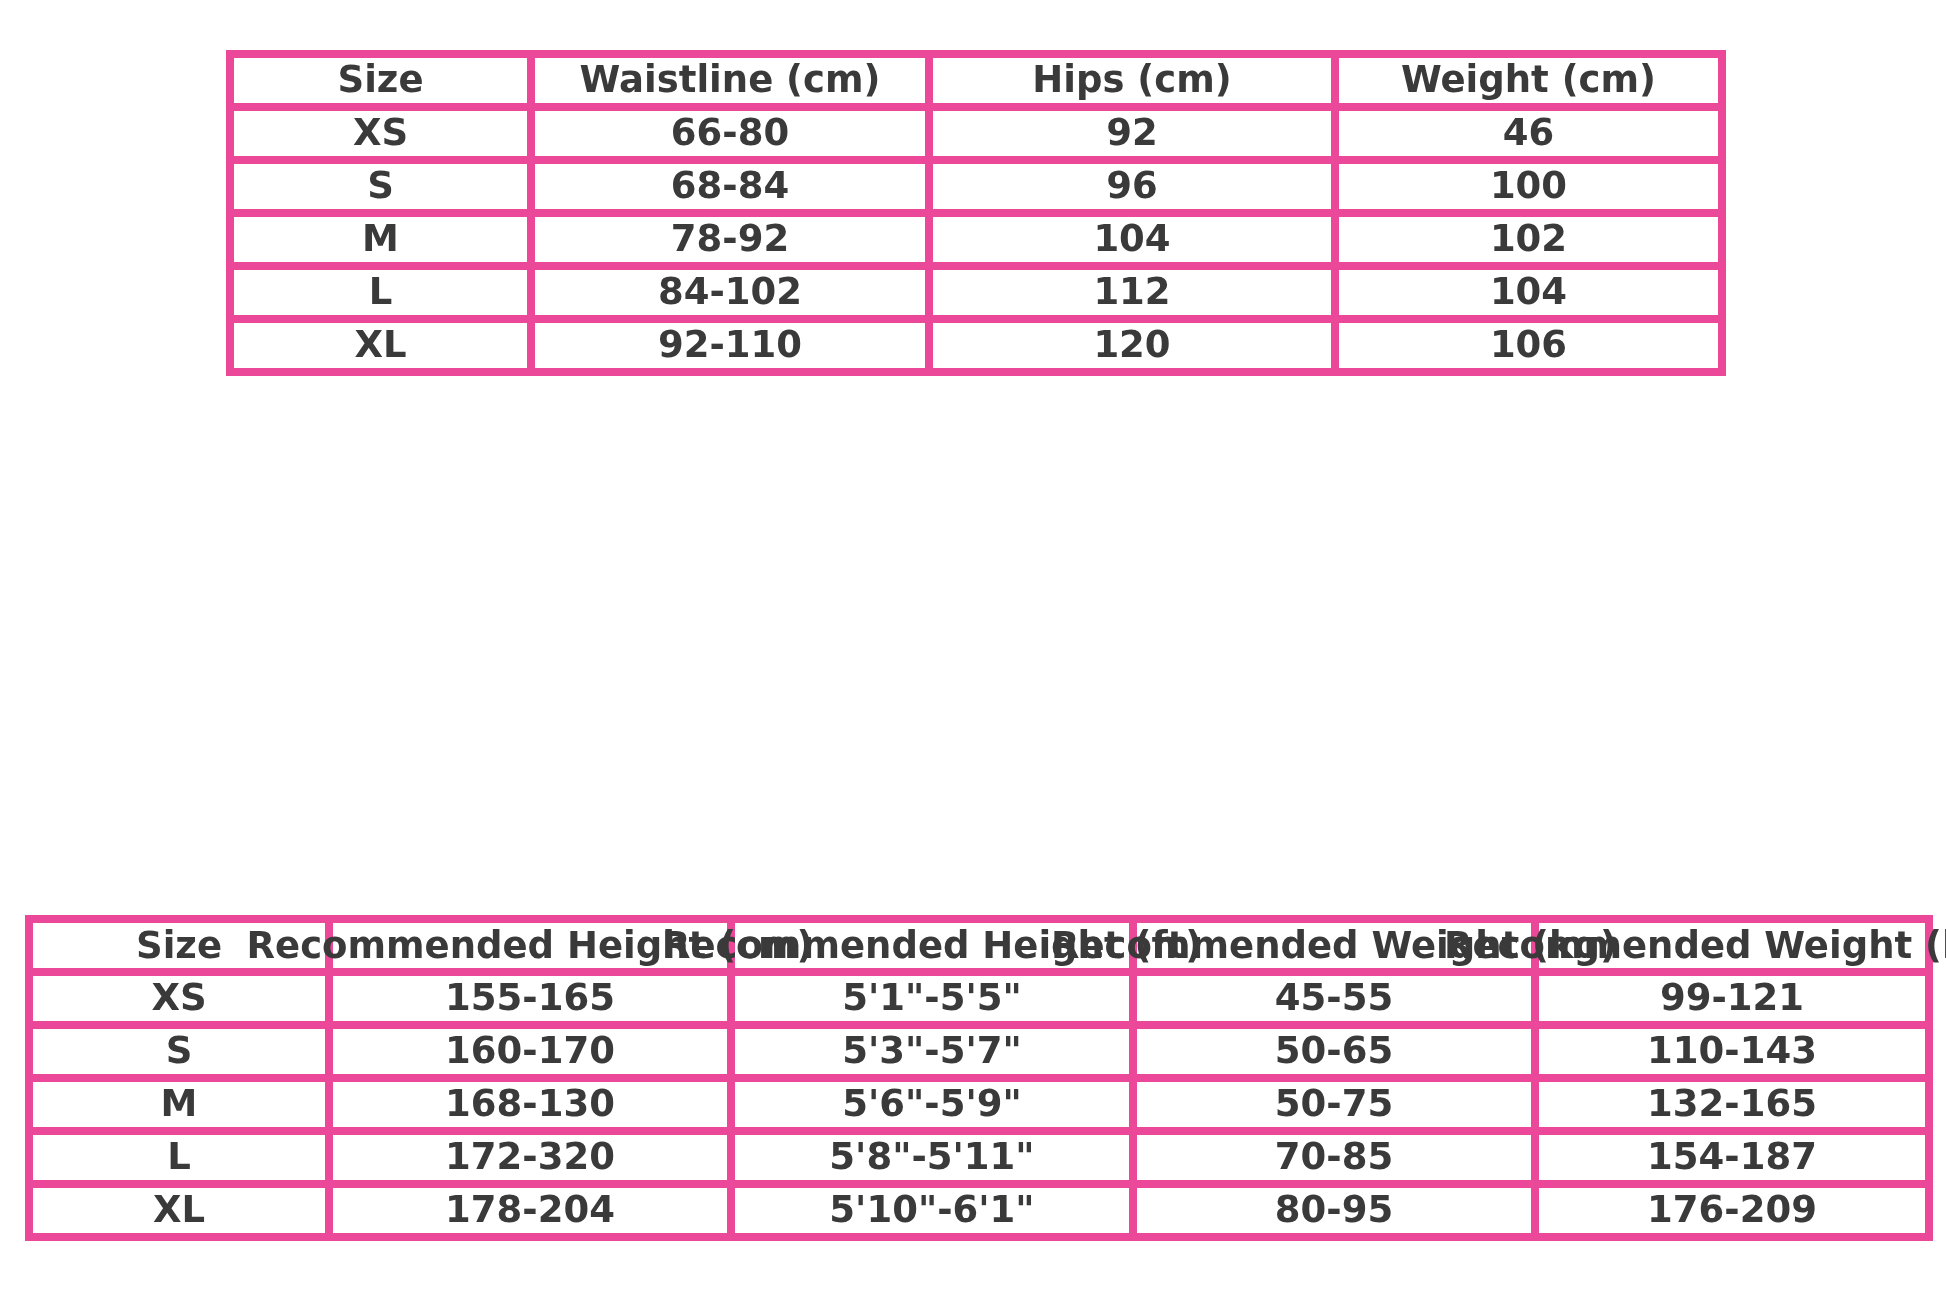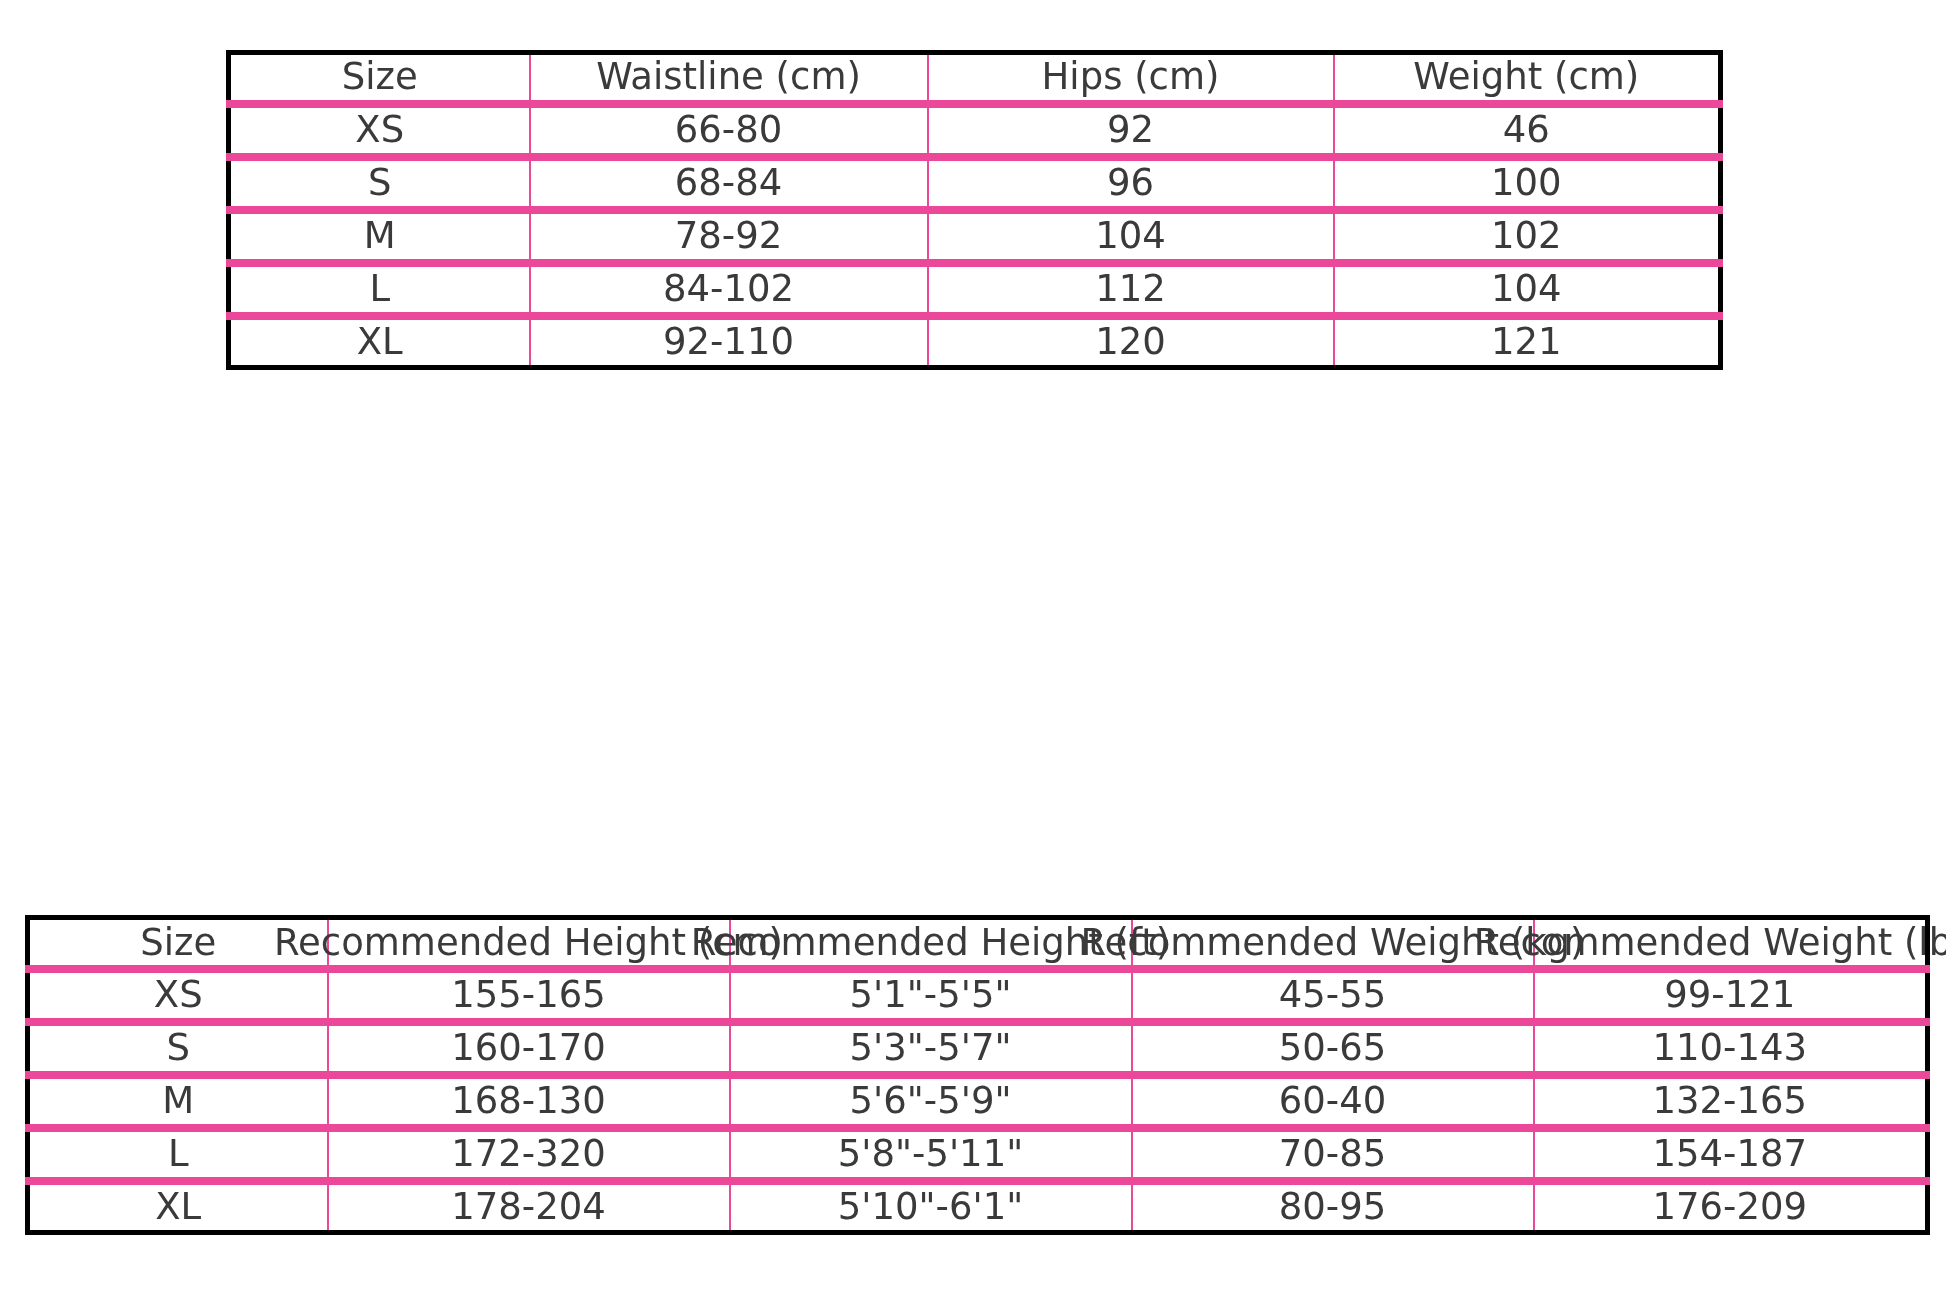--- a/index.html
+++ b/index.html
@@ -15,27 +15,27 @@
     background: #ffffff;
   }
   table.grid {
     position: absolute;
     border-collapse: collapse;
     table-layout: fixed;
     background: #ffffff;
     border: 5px solid #000000;
   }
   table.grid th, table.grid td {
-    border: 2px solid #ec4899;
+    border: 8px solid #ec4899;
     height: 45px;
     padding: 0;
     text-align: center;
     vertical-align: middle;
     font-size: 37px;
-    font-weight: normal;
+    font-weight: bold;
     line-height: 1.1;
     color: #3a3a3a;
     white-space: nowrap;
   }
   table.grid tr + tr th,
   table.grid tr + tr td {
     border-top-width: 8px;
   }
   #table-measurements { left: 226px; top: 50px; width: 1492px; }
   #table-fit          { left: 25px;  top: 915px; width: 1900px; }
@@ -89,21 +89,21 @@
       <tr>
         <td>L</td>
         <td>84-102</td>
         <td>112</td>
         <td>104</td>
       </tr>
       <tr>
         <td>XL</td>
         <td>92-110</td>
         <td>120</td>
-        <td>121</td>
+        <td>106</td>
       </tr>
     </tbody>
   </table>
 
   <table class="grid" id="table-fit">
     <colgroup>
       <col style="width:300px">
         <col style="width:402px">
         <col style="width:402px">
         <col style="width:402px">
@@ -138,21 +138,21 @@
         <td>S</td>
         <td>160-170</td>
         <td>5'3"-5'7"</td>
         <td>50-65</td>
         <td>110-143</td>
       </tr>
       <tr>
         <td>M</td>
         <td>168-130</td>
         <td>5'6"-5'9"</td>
-        <td>60-40</td>
+        <td>50-75</td>
         <td>132-165</td>
       </tr>
       <tr>
         <td>L</td>
         <td>172-320</td>
         <td>5'8"-5'11"</td>
         <td>70-85</td>
         <td>154-187</td>
       </tr>
       <tr>

